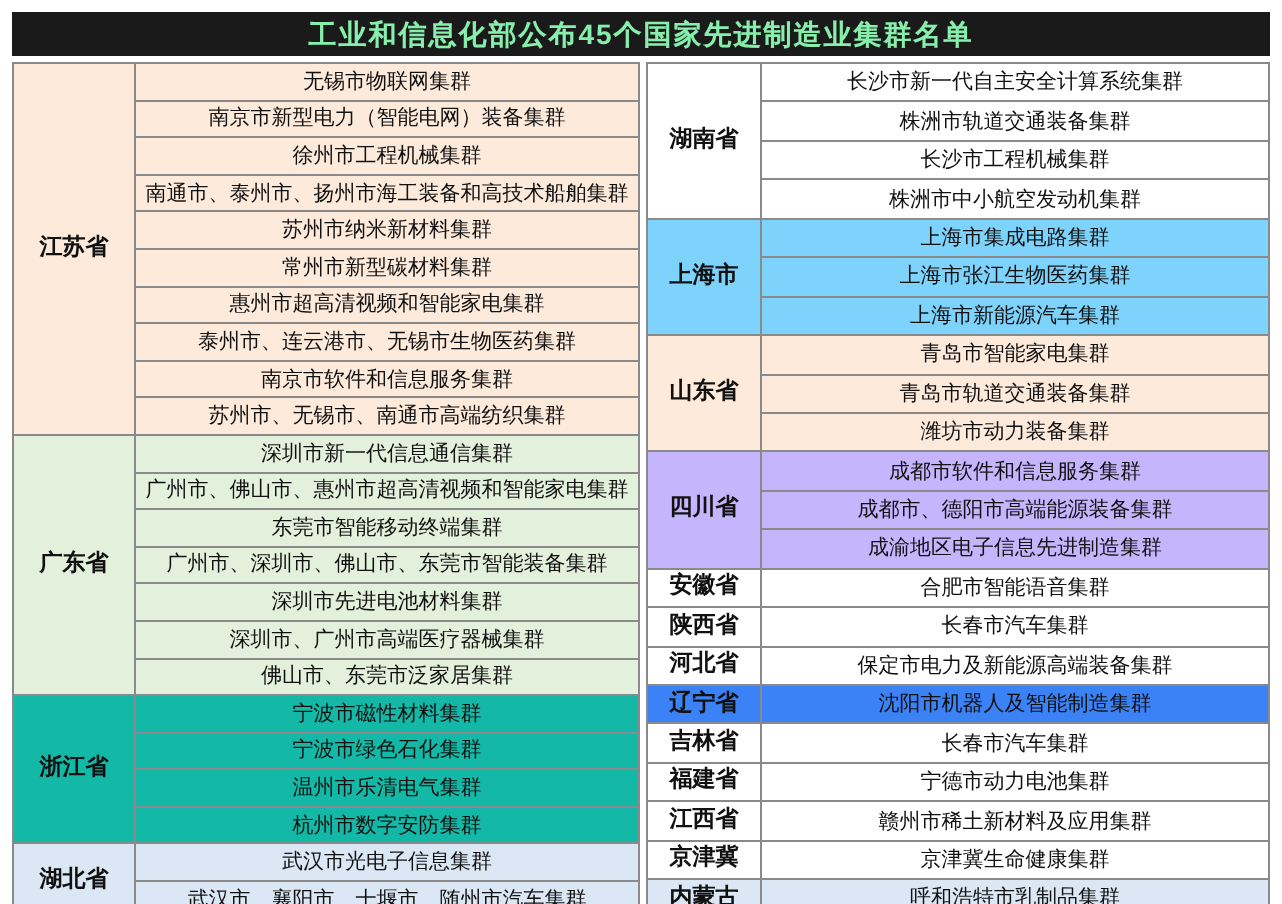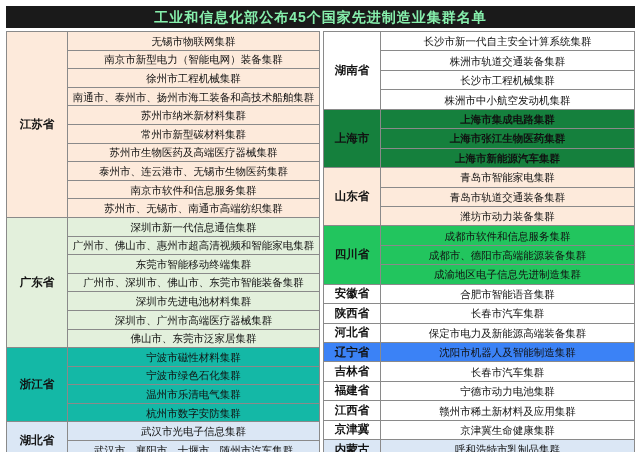--- a/index.html
+++ b/index.html
@@ -52,23 +52,23 @@
     font-size:11.5px;
     width:56px;
   }
   .rp{width:52px;}
   
   .c-js .prov, .c-js td{background:#fdeadb;}
   .c-gd .prov, .c-gd td{background:#e3f0dc;}
   .c-zj .prov, .c-zj td{background:#14b8a6;}
   .c-hb .prov, .c-hb td{background:#dbe7f5;}
   .c-hn .prov, .c-hn td{background:#ffffff;}
-  .c-sh .prov, .c-sh td{background:#15803d;font-weight:bold;}
+  .c-sh .prov, .c-sh td{background:#7dd3fc;}
   .c-sd .prov, .c-sd td{background:#fdeadb;}
-  .c-sc .prov, .c-sc td{background:#22c55e;}
+  .c-sc .prov, .c-sc td{background:#c4b5fd;}
   .c-ah .prov, .c-ah td{background:#ffffff;}
   .c-sx .prov, .c-sx td{background:#ffffff;}
   .c-he .prov, .c-he td{background:#ffffff;}
   .c-ln .prov, .c-ln td{background:#3b82f6;}
   .c-jl .prov, .c-jl td{background:#ffffff;}
   .c-fj .prov, .c-fj td{background:#ffffff;}
   .c-jx .prov, .c-jx td{background:#ffffff;}
   .c-jjj .prov, .c-jjj td{background:#ffffff;}
   .c-nmg .prov, .c-nmg td{background:#dbe7f5;}
 </style>
@@ -93,21 +93,21 @@
           <tr class="c-js" style="height: 18.6px;">
             <td class="cluster">南通市、泰州市、扬州市海工装备和高技术船舶集群</td>
           </tr>
           <tr class="c-js" style="height: 18.6px;">
             <td class="cluster">苏州市纳米新材料集群</td>
           </tr>
           <tr class="c-js" style="height: 18.6px;">
             <td class="cluster">常州市新型碳材料集群</td>
           </tr>
           <tr class="c-js" style="height: 18.6px;">
-            <td class="cluster">苏州市生物医药及高端医疗器械集群</td>
+            <td class="cluster">惠州市超高清视频和智能家电集群</td>
           </tr>
           <tr class="c-js" style="height: 18.6px;">
             <td class="cluster">泰州市、连云港市、无锡市生物医药集群</td>
           </tr>
           <tr class="c-js" style="height: 18.6px;">
             <td class="cluster">南京市软件和信息服务集群</td>
           </tr>
           <tr class="c-js" style="height: 18.6px;">
             <td class="cluster">苏州市、无锡市、南通市高端纺织集群</td>
           </tr>

